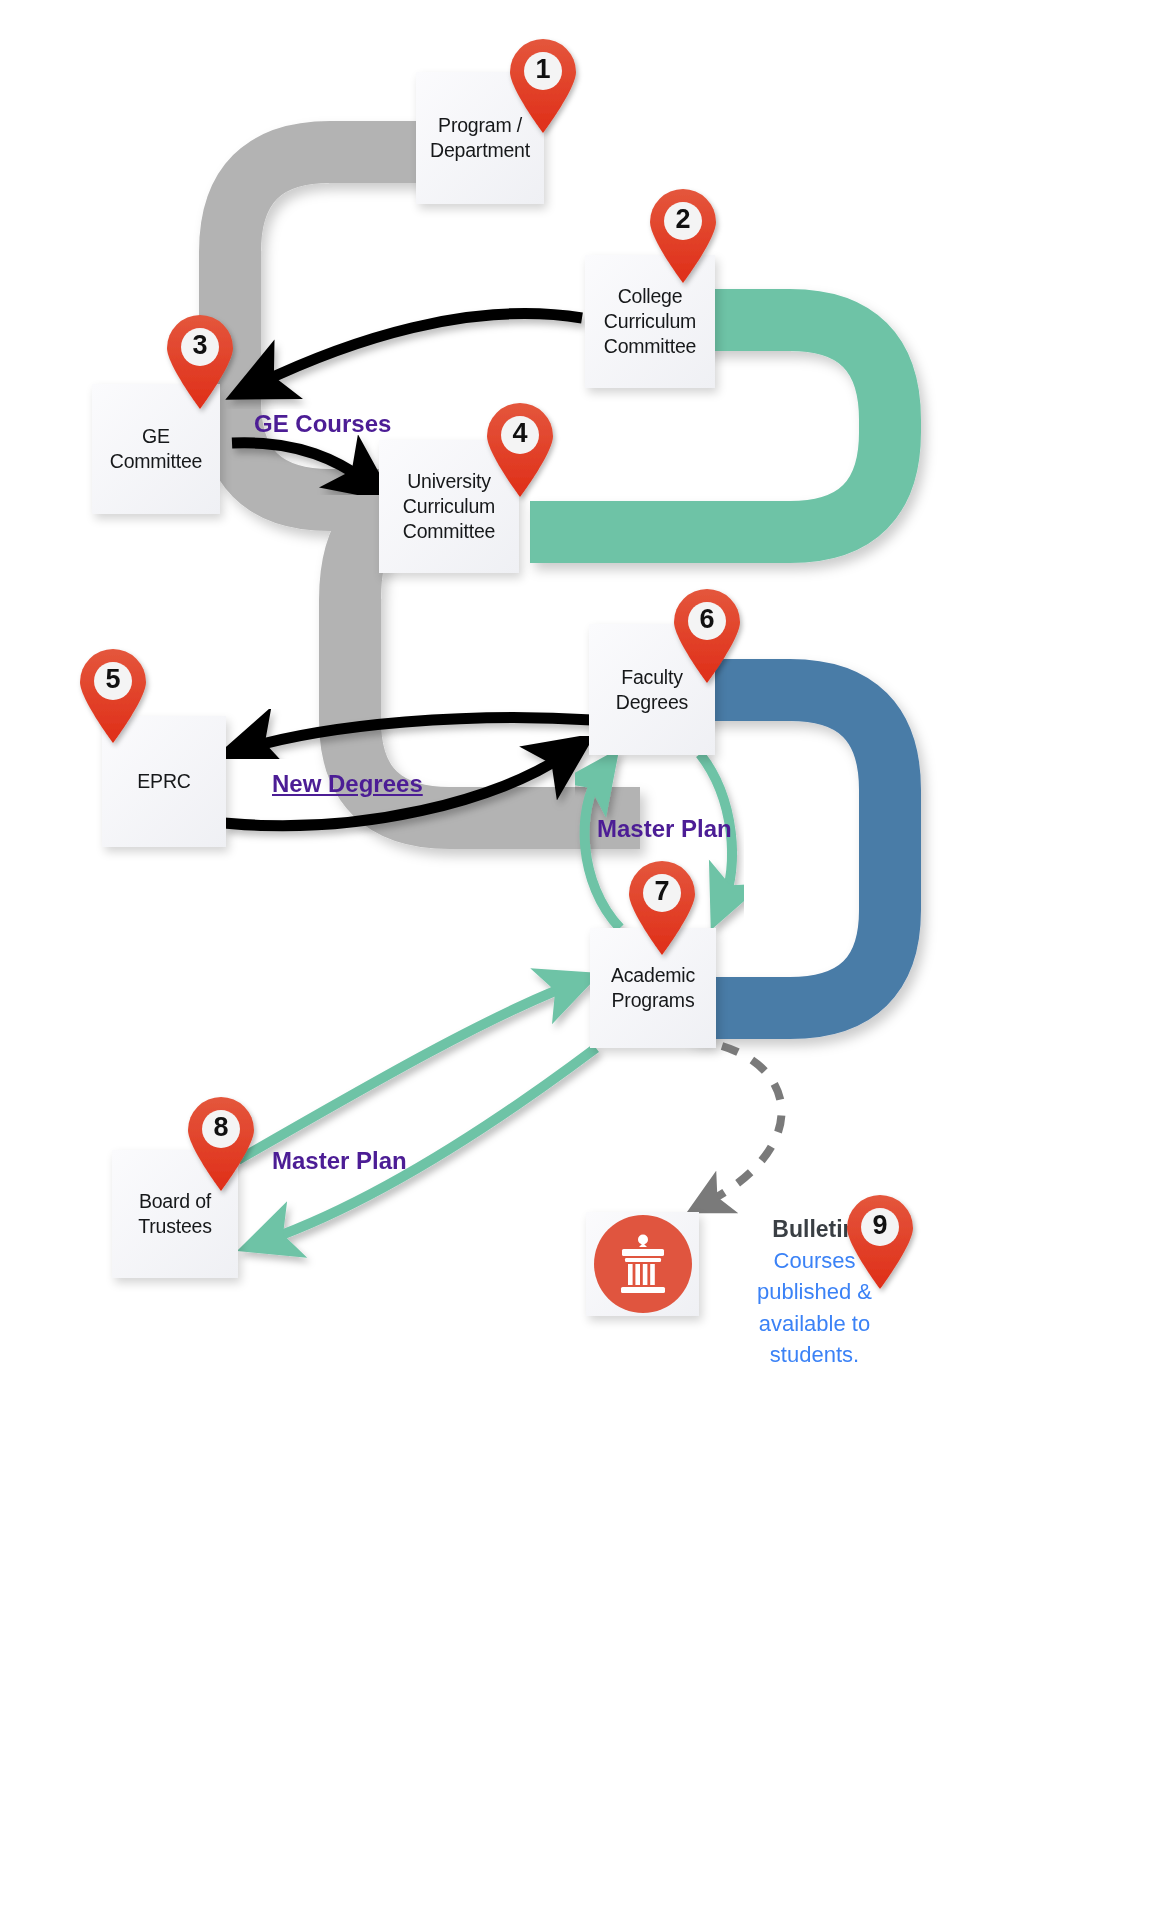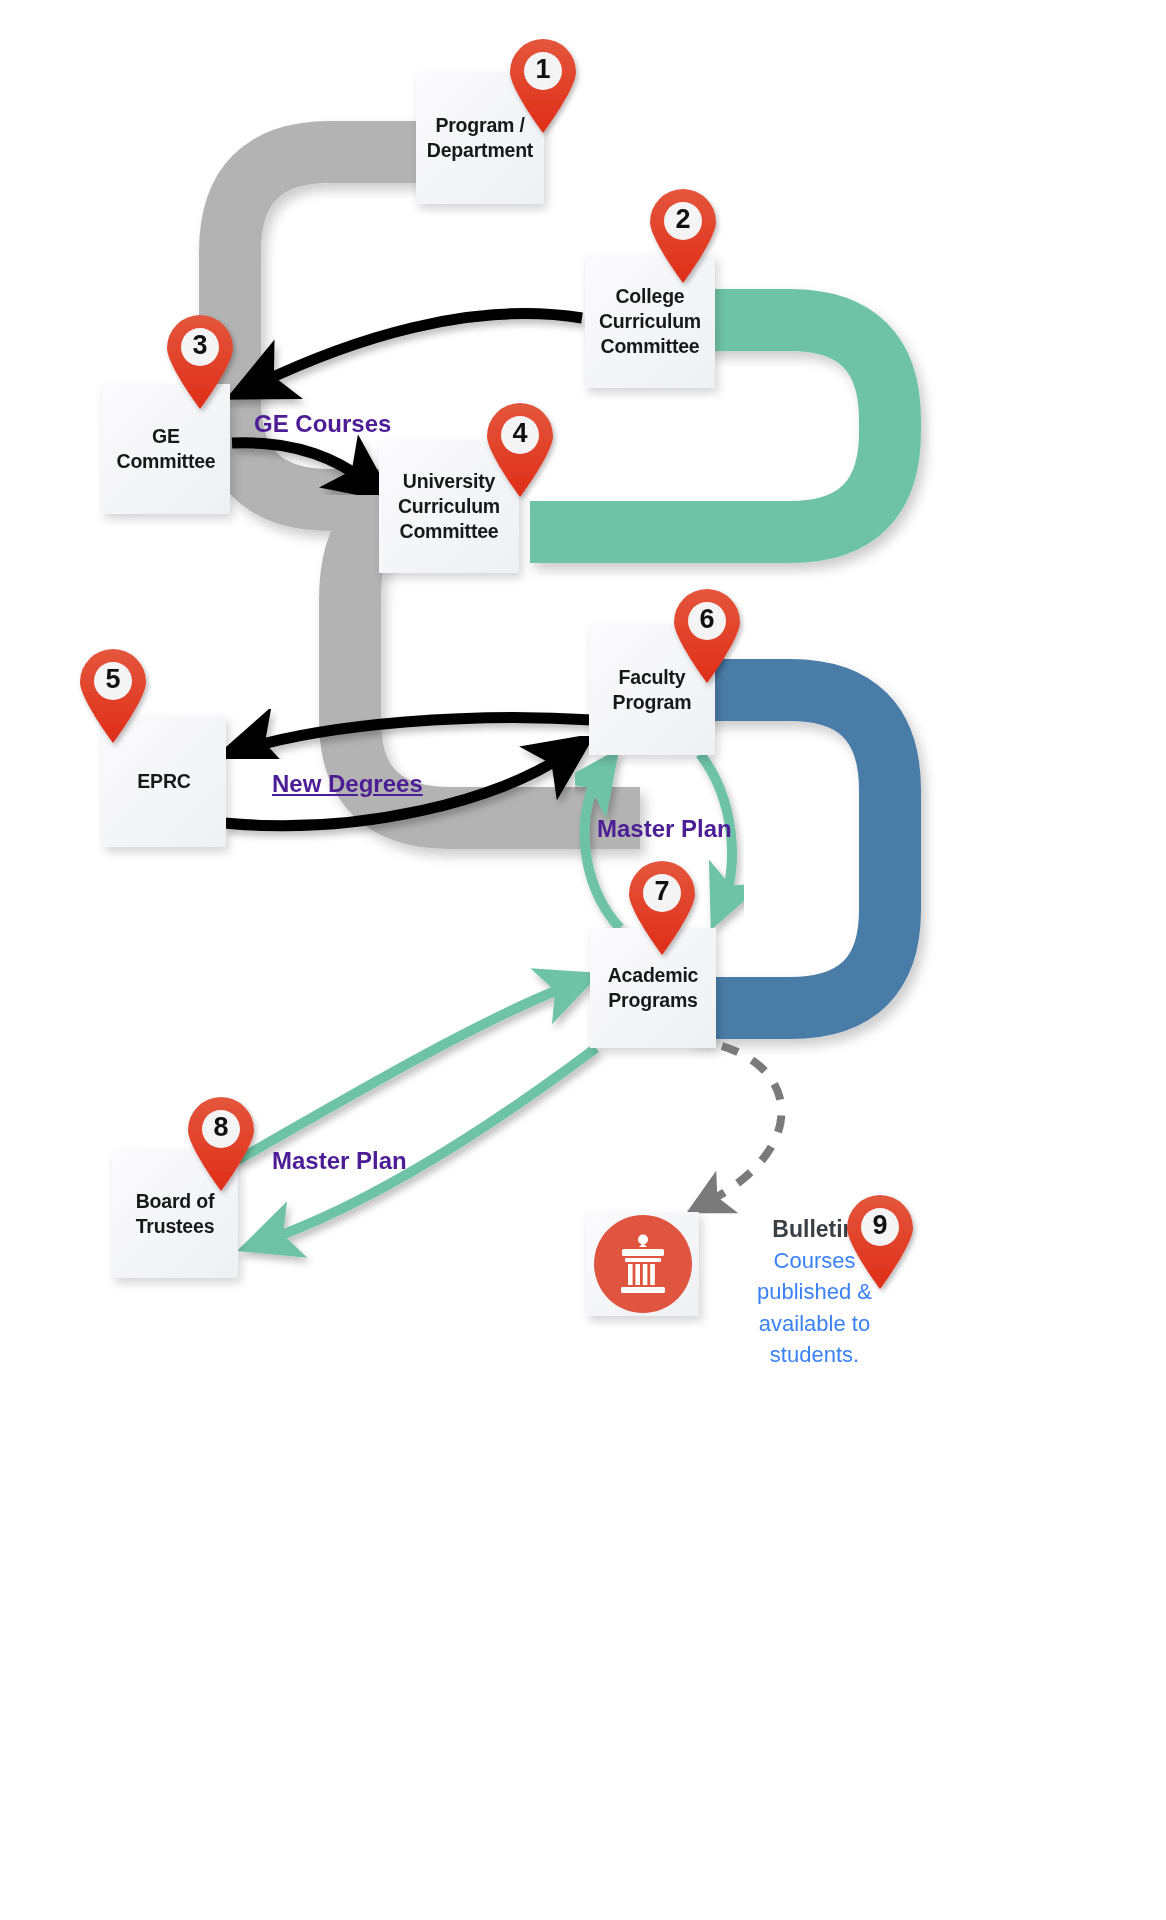--- a/index.html
+++ b/index.html
@@ -6,21 +6,21 @@
   body{width:1166px;height:1920px;position:relative;overflow:hidden;
        font-family:"Liberation Sans","DejaVu Sans",sans-serif;}
   #stage{position:absolute;inset:0;width:1166px;height:1920px;}
   svg.layer{position:absolute;left:0;top:0;width:1166px;height:1920px;}
   #ribbons{z-index:1;}
   #edges{z-index:3;}
 
   .node{position:absolute;z-index:4;background:linear-gradient(135deg,#fbfbfd 0%,#eff0f4 100%);
         box-shadow:3px 5px 9px rgba(0,0,0,.17);
         display:flex;align-items:center;justify-content:center;text-align:center;}
-  .node .lbl{font-weight:bold;font-size:19.5px;color:#16181a;line-height:1.28;letter-spacing:-.2px;}
+  .node .lbl{font-weight:normal;font-size:19.5px;color:#16181a;line-height:1.28;letter-spacing:-.2px;}
 
   .pin{position:absolute;z-index:6;width:70px;height:94px;}
   .pin svg{display:block;width:70px;height:94px;overflow:visible;}
   .pin .num{position:absolute;left:0;top:14px;width:70px;text-align:center;
             font-weight:bold;font-size:27px;color:#111;}
 
   .elabel{position:absolute;z-index:7;font-weight:bold;font-size:24px;color:#4c1d95;white-space:nowrap;}
 
   #bulletin-icon{position:absolute;z-index:4;left:586px;top:1212px;width:113px;height:104px;
       background:linear-gradient(135deg,#fbfbfd 0%,#eff0f4 100%);box-shadow:3px 5px 9px rgba(0,0,0,.17);
@@ -119,21 +119,21 @@
   </div>
 
   <div class="node" style="left:585px;top:255px;width:130px;height:133px;">
     <div class="lbl">
       <div>College</div>
       <div>Curriculum</div>
       <div>Committee</div>
     </div>
   </div>
 
-  <div class="node" style="left:102px;top:384px;width:128px;height:130px;">
+  <div class="node" style="left:92px;top:384px;width:128px;height:130px;">
     <div class="lbl">
       <div>GE</div>
       <div>Committee</div>
     </div>
   </div>
 
   <div class="node" style="left:379px;top:440px;width:140px;height:133px;">
     <div class="lbl">
       <div>University</div>
       <div>Curriculum</div>
@@ -143,21 +143,21 @@
 
   <div class="node" style="left:102px;top:716px;width:124px;height:131px;">
     <div class="lbl">
       <div>EPRC</div>
     </div>
   </div>
 
   <div class="node" style="left:589px;top:624px;width:126px;height:131px;justify-content:center;">
     <div class="lbl">
       <div>Faculty</div>
-      <div>Program</div>
+      <div>Degrees</div>
     </div>
   </div>
 
   <div class="node" style="left:590px;top:928px;width:126px;height:120px;">
     <div class="lbl">
       <div>Academic</div>
       <div>Programs</div>
     </div>
   </div>
 

